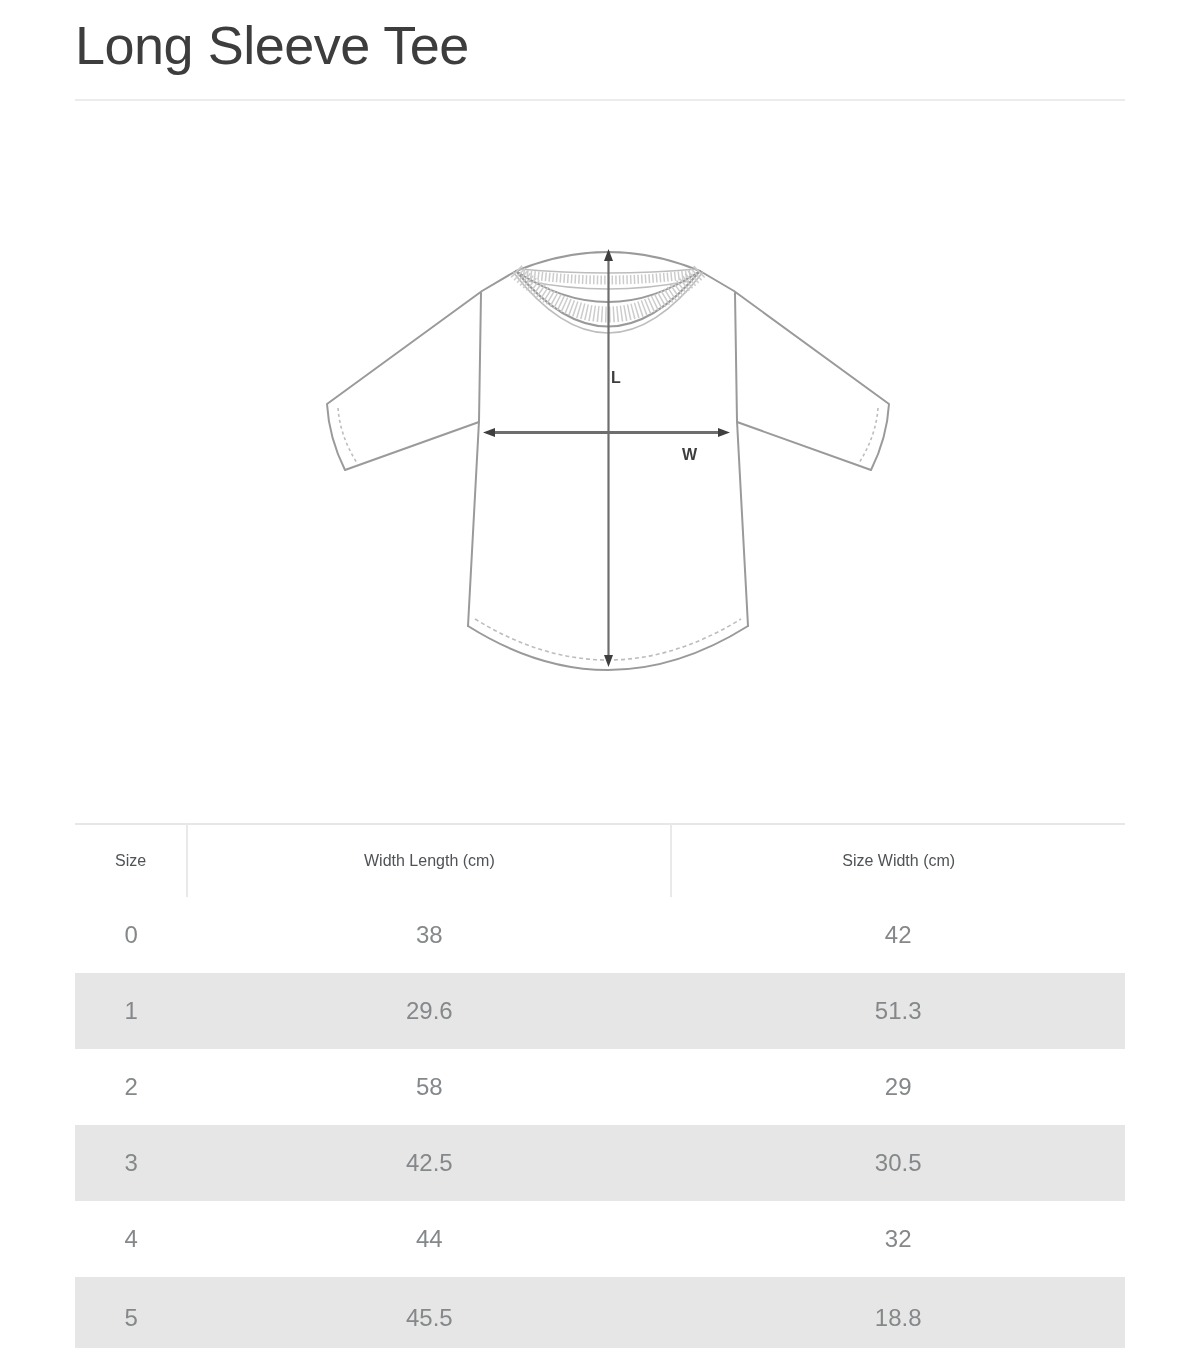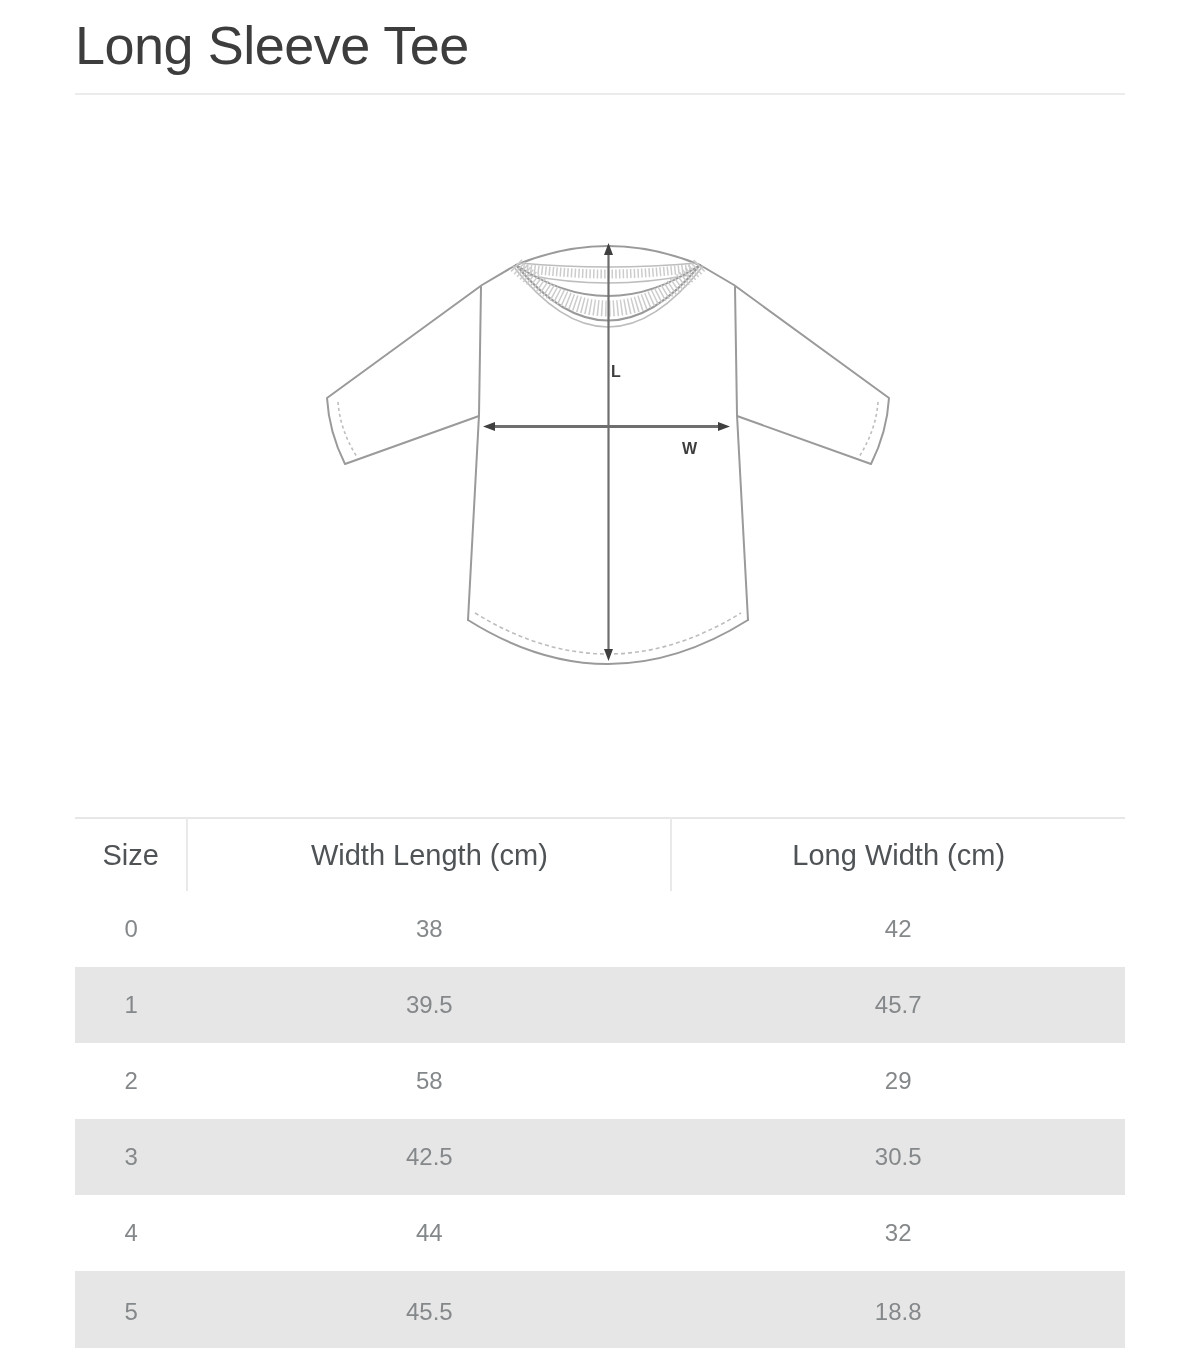--- a/index.html
+++ b/index.html
@@ -7,21 +7,21 @@
     margin: 0; padding: 0;
     background: #ffffff;
     width: 1200px;
     font-family: "Liberation Sans", "DejaVu Sans", sans-serif;
   }
   .content { width: 1200px; padding: 0 75px; }
 
   
   .title-block {
     padding-top: 17px;
-    padding-bottom: 20px;
+    padding-bottom: 26px;
     border-bottom: 2px solid #ececec;
   }
   h1.page-title {
     margin: 0;
     font-size: 54px;
     line-height: 56px;
     font-weight: 400;
     color: #3d3d3d;
     letter-spacing: -0.5px;
   }
@@ -46,21 +46,21 @@
 
   
   table.size-table {
     width: 100%;
     border-collapse: collapse;
     table-layout: fixed;
     border-top: 2px solid #e7e7e7;
   }
   .size-table thead th {
     height: 73px;
-    font-size: 29px;
+    font-size: 16px;
     font-weight: 400;
     color: #4f5356;
     text-align: center;
     vertical-align: middle;
     padding: 0;
   }
   .size-table thead th:not(:last-child) { border-right: 2px solid #e9e9e9; }
   .size-table tbody td {
     height: 76px;
     font-size: 24px;
@@ -133,33 +133,33 @@
   <table class="size-table">
     <colgroup>
       <col style="width:10.7%">
       <col style="width:46.1%">
       <col style="width:43.2%">
     </colgroup>
     <thead>
       <tr>
           <th>Size</th>
           <th>Width Length (cm)</th>
-          <th>Long Width (cm)</th>
+          <th>Size Width (cm)</th>
         </tr>
     </thead>
     <tbody>
         <tr>
           <td>0</td>
           <td>38</td>
           <td>42</td>
         </tr>
         <tr>
           <td>1</td>
-          <td>39.5</td>
-          <td>45.7</td>
+          <td>29.6</td>
+          <td>51.3</td>
         </tr>
         <tr>
           <td>2</td>
           <td>58</td>
           <td>29</td>
         </tr>
         <tr>
           <td>3</td>
           <td>42.5</td>
           <td>30.5</td>

